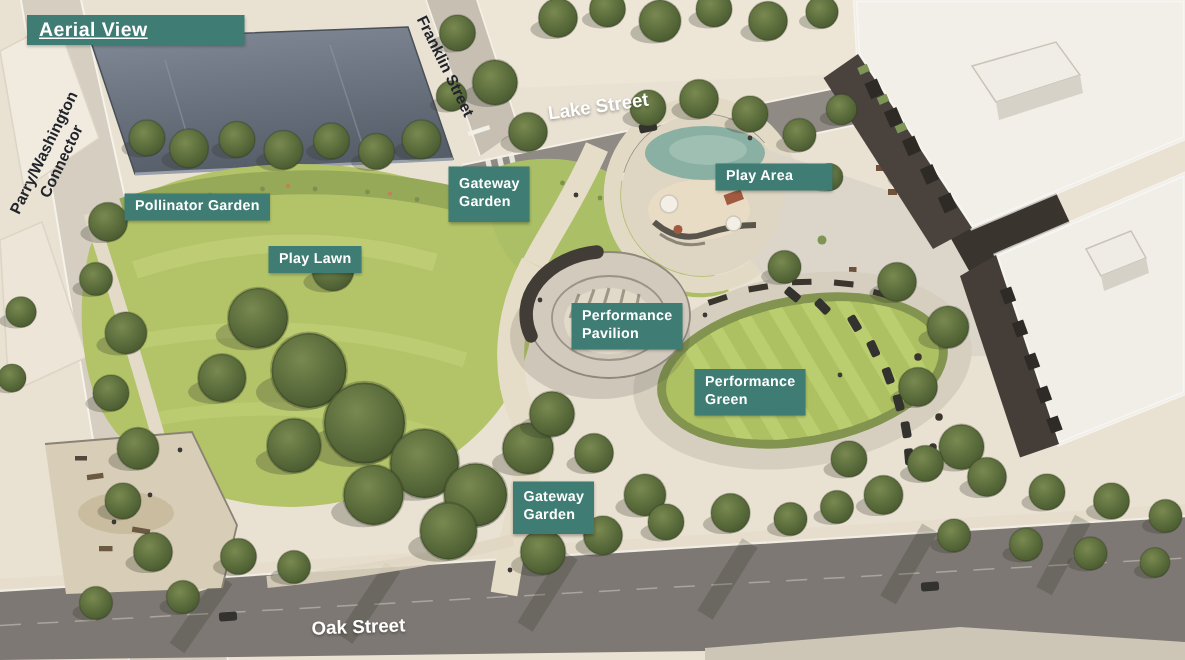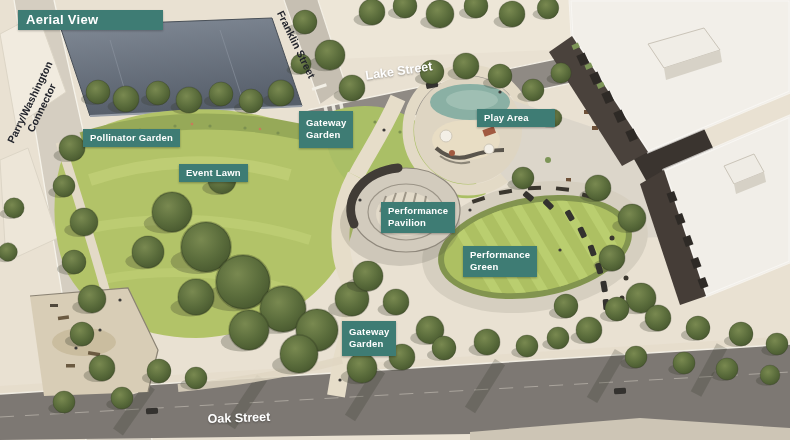--- a/index.html
+++ b/index.html
@@ -6,21 +6,21 @@
   .stage{
     position:relative;width:790px;height:440px;overflow:hidden;
     font-family:"Liberation Sans",sans-serif;background:#e9e1d2;
     --label-bg:#3E7C74;--label-text:#ffffff;--street-text-dark:#22242c;--street-text-light:#ffffff;
   }
   .stage svg{position:absolute;left:0;top:0;}
   .hdr{
     position:absolute;left:18px;top:10px;width:137px;height:20px;
     background:var(--label-bg);color:var(--label-text);
     font-size:13px;line-height:20px;font-weight:700;padding-left:8px;
-    letter-spacing:.3px;box-shadow:0 1px 2px rgba(0,0,0,.25);
+    letter-spacing:.3px;box-shadow:0 1px 2px rgba(0,0,0,.25);text-decoration:underline;
   }
   .area-label{
     position:absolute;background:var(--label-bg);color:var(--label-text);
     font-weight:700;font-size:9.5px;line-height:1.3;
     padding:3px 7px;white-space:pre-line;letter-spacing:.2px;
     box-shadow:0 1px 2px rgba(0,0,0,.3);box-sizing:border-box;
   }
   .street-label{
     position:absolute;font-weight:700;text-align:center;white-space:pre-line;
     color:var(--street-text-dark);line-height:1.25;
@@ -381,21 +381,21 @@
 
 <div class="hdr">Aerial View</div>
 
 <div class="street-label" style="left:-39px;top:92px;width:150px;font-size:10.5px;transform:rotate(-64deg);">Parry/Washington
 Connector</div>
 <div class="street-label" style="left:251px;top:38px;width:90px;font-size:10.5px;transform:rotate(64deg);">Franklin Street</div>
 <div class="street-label light" style="left:354px;top:64px;width:90px;font-size:12.5px;transform:rotate(-8deg);">Lake Street</div>
 <div class="street-label light" style="left:194px;top:411px;width:90px;font-size:12.5px;transform:rotate(-2deg);">Oak Street</div>
 
 <div class="area-label" style="left:83px;top:129px;">Pollinator Garden</div>
-<div class="area-label" style="left:179px;top:164px;">Event Lawn</div>
+<div class="area-label" style="left:179px;top:164px;">Play Lawn</div>
 <div class="area-label" style="left:299px;top:111px;padding:6px 7px;">Gateway
 Garden</div>
 <div class="area-label" style="left:433px;top:109px;min-width:78px;margin-left:44px;">Play Area</div>
 <div class="area-label" style="left:381px;top:202px;">Performance
 Pavilion</div>
 <div class="area-label" style="left:463px;top:246px;">Performance
 Green</div>
 <div class="area-label" style="left:342px;top:321px;padding:5px 7px;">Gateway
 Garden</div>
 

